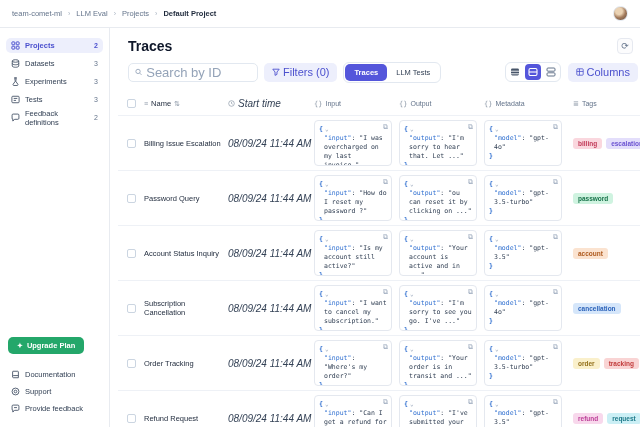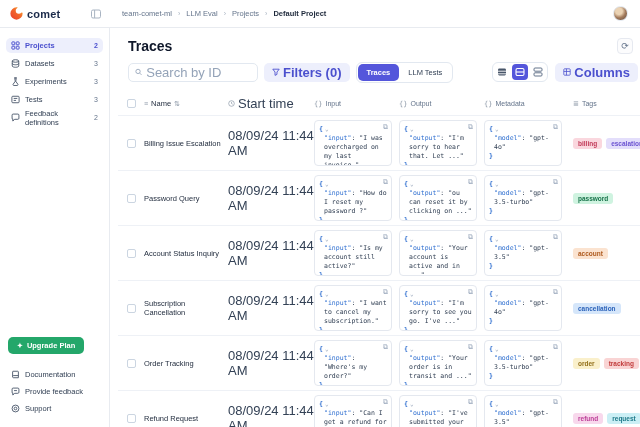--- a/index.html
+++ b/index.html
@@ -42,39 +42,39 @@
   .refresh-btn { width:16px; height:16px; border:1px solid #E6E9F0; border-radius:4px; color:#64748B;
     font-size:9px; line-height:14px; text-align:center; cursor:pointer; background:#FCFCFD; }
 
   .toolbar { display:flex; align-items:center; gap:6px; padding:8px 10px 0 18px; height:28px; }
   .search-box { width:130px; height:19px; border:1px solid #E2E8F0; border-radius:5px; display:flex; align-items:center;
     gap:4px; padding:0 6px; background:#fff; }
   .search-box input { border:none; outline:none; width:100%; font-size:13px; color:#334155;
     font-family:"Liberation Sans",sans-serif; }
   .search-box input::placeholder { color:#94A3B8; }
   .pill-btn { height:19px; display:flex; align-items:center; gap:3px; padding:0 8px; border-radius:5px;
-    background:#EDEFFC; color:#4B50CE; font-size:13px; font-weight:700; cursor:pointer; }
+    background:#EDEFFC; color:#4B50CE; font-size:11px; font-weight:400; cursor:pointer; }
   .segmented { display:flex; align-items:center; border:1px solid #E2E8F0; border-radius:6px; padding:1px; height:21px; background:#fff; }
   .seg { height:17px; display:flex; align-items:center; padding:0 9px; border-radius:5px; font-size:7.5px; color:#334155; cursor:pointer; }
   .seg.active { background:#5456DB; color:#fff; font-weight:700; }
   .toolbar-right { margin-left:auto; display:flex; align-items:center; gap:7px; }
   .density-group { display:flex; align-items:center; gap:2px; border:1px solid #E2E8F0; border-radius:6px; padding:1px; background:#fff; }
   .density-btn { width:16px; height:16px; border-radius:4px; display:flex; align-items:center; justify-content:center; cursor:pointer; }
   .density-btn.active { background:#5456DB; }
 
   
   .table { margin-left:8px; margin-top:10px; }
   .thead { display:flex; align-items:center; height:24px; font-size:7px; color:#64748B; border-bottom:1px solid #EEF1F6; }
   .thead .hcell { display:flex; align-items:center; gap:3px; cursor:pointer; }
   .hicon { color:#8D99A8; font-size:7px; }
   .hicon.mono { font-family:"DejaVu Sans Mono",monospace; }
   .trow { display:flex; align-items:center; height:55px; border-bottom:1px solid #EEF1F6; cursor:pointer; }
   .col-select { flex:0 0 26px; display:flex; justify-content:center; }
   .col-name  { flex:0 0 84px; font-size:7.5px; color:#1E293B; }
-  .col-start { flex:0 0 86px; font-size:13px; color:#334155; }
+  .col-start { flex:0 0 86px; font-size:10px; color:#334155;font-style:italic; }
   .col-input, .col-output, .col-meta { flex:0 0 85px; }
   .col-tags { flex:1 1 auto; display:flex; align-items:center; gap:4px; overflow:hidden; padding-left:4px; }
   .checkbox { appearance:none; width:9px; height:9px; border:1px solid #CBD5E1; border-radius:2px; background:#fff; cursor:pointer; }
 
   .json-box { position:relative; width:78px; height:46px; border:1px solid #E4E8EF; border-radius:4px; background:#fff;
     padding:3px 4px; overflow:hidden; font-family:"DejaVu Sans Mono",monospace; font-size:6.5px; line-height:9px; color:#334155; }
   .brace { color:#2F6FD0; font-weight:700; }
   .chev { color:#94A3B8; font-size:6px; margin-left:2px; cursor:pointer; }
   .copy-icon { position:absolute; top:2px; right:3px; color:#94A3B8; font-size:7px; cursor:pointer; }
   .json-body { padding-left:5px; word-wrap:break-word; }
@@ -85,41 +85,20 @@
   .tag { font-size:6.5px; font-weight:700; padding:2px 5px; border-radius:3px; white-space:nowrap; cursor:pointer; }
 
   .right-gutter { position:absolute; top:62px; right:0; width:8px; bottom:0; background:#fff; z-index:5; }
 
   svg { display:block; }
 </style>
 </head>
 <body>
 
 <div class="topbar">
-  <div class="logo-area">
-    <div class="brand">
-      <svg width="13" height="13" viewBox="0 0 14 14">
-        <defs>
-            <linearGradient id="lg" x1="0" y1="1" x2="1" y2="0">
-          <stop offset="0" stop-color="#E93E2E"></stop>
-              <stop offset="0.55" stop-color="#F2682C"></stop>
-              <stop offset="1" stop-color="#F9B32B"></stop>
-        </linearGradient>
-          </defs>
-        <path d="M7 .4A6.6 6.6 0 1 0 13.6 7c0-1.1-.8-1.4-1.4-.8-.7.7-1.6 1.1-2.7 1.1A3.3 3.3 0 0 1 6.2 4c0-1.4.8-2.2 1.6-2.8C8.6.6 8.2.4 7 .4Z" fill="url(#lg)"></path>
-      </svg>
-      <span class="brand-text">comet</span>
-    </div>
-    <span class="collapse-btn">
-      <svg width="10" height="10" viewBox="0 0 10 10">
-          <rect x="0.5" y="1" width="9" height="8" rx="1.5" fill="none" stroke="#A9B4C2"></rect>
-          <line x1="3.6" y1="1" x2="3.6" y2="9" stroke="#A9B4C2"></line>
-        </svg>
-    </span>
-  </div>
   <div class="breadcrumb">
     <span class="crumb">team-comet-ml</span>
     <span class="crumb-sep">›</span>
     <span class="crumb">LLM Eval</span>
     <span class="crumb-sep">›</span>
     <span class="crumb">Projects</span>
     <span class="crumb-sep">›</span>
     <span class="crumb crumb-current">Default Project</span>
   </div>
   <div class="avatar"></div>
@@ -184,33 +163,33 @@
       <span>Upgrade Plan</span>
     </div>
     <div class="footer-item">
       <svg width="9" height="9" viewBox="0 0 10 10">
           <path d="M2 1.4h5.4a.8.8 0 0 1 .8.8v6.4H2.8A1 1 0 0 1 1.8 7.6V1.6M1.8 7.1a1 1 0 0 1 1-.9h5.4" fill="none" stroke="#475569" stroke-width="1"></path>
         </svg>
       <span>Documentation</span>
     </div>
     <div class="footer-item">
       <svg width="9" height="9" viewBox="0 0 10 10">
-          <path d="M1.2 2.4a1.2 1.2 0 0 1 1.2-1.2h5.2a1.2 1.2 0 0 1 1.2 1.2v3.4A1.2 1.2 0 0 1 7.6 7H4L2 9V7h.4A1.2 1.2 0 0 1 1.2 5.8Z" fill="none" stroke="#475569" stroke-width="1" stroke-linejoin="round"></path>
-          <path d="M3.4 4h3.2" stroke="#475569" stroke-width="1"></path>
-        </svg>
-      <span>Provide feedback</span>
-    </div>
-    <div class="footer-item">
-      <svg width="9" height="9" viewBox="0 0 10 10">
           <g fill="none" stroke="#475569" stroke-width="1">
             <circle cx="5" cy="5" r="3.8"></circle>
             <circle cx="5" cy="5" r="1.5"></circle>
           </g>
         </svg>
       <span>Support</span>
+    </div>
+    <div class="footer-item">
+      <svg width="9" height="9" viewBox="0 0 10 10">
+          <path d="M1.2 2.4a1.2 1.2 0 0 1 1.2-1.2h5.2a1.2 1.2 0 0 1 1.2 1.2v3.4A1.2 1.2 0 0 1 7.6 7H4L2 9V7h.4A1.2 1.2 0 0 1 1.2 5.8Z" fill="none" stroke="#475569" stroke-width="1" stroke-linejoin="round"></path>
+          <path d="M3.4 4h3.2" stroke="#475569" stroke-width="1"></path>
+        </svg>
+      <span>Provide feedback</span>
     </div>
   </div>
 
   <div class="main">
     <div class="right-gutter"></div>
 
     <div class="main-header">
       <div class="page-title">Traces</div>
       <div class="refresh-btn">⟳</div>
     </div>

